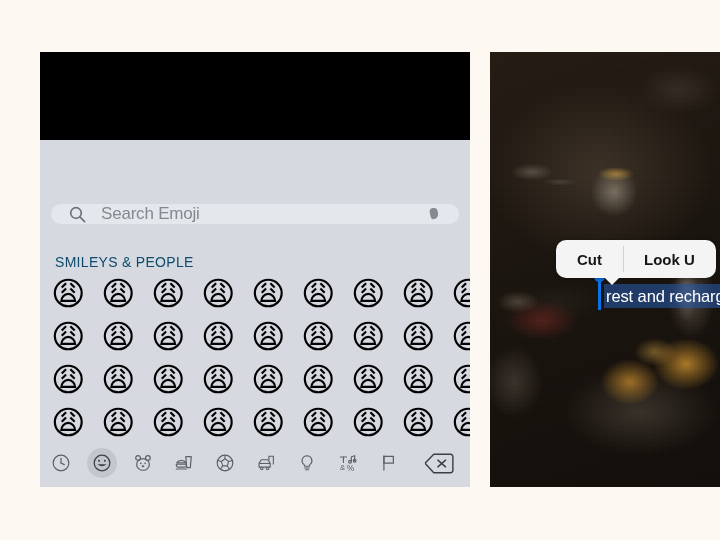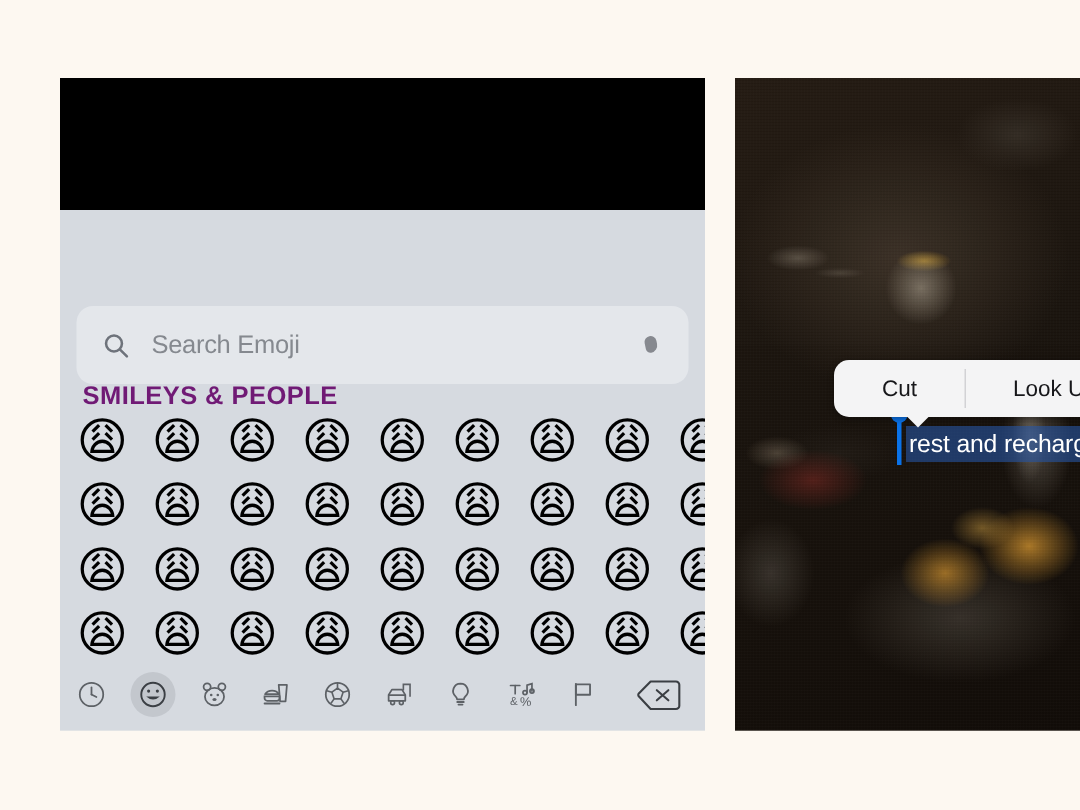--- a/index.html
+++ b/index.html
@@ -41,21 +41,21 @@
     background: #d6dae0;
     overflow: hidden;
   }
 
   
   #search-bar {
     position: absolute;
     left: 11px;
     top: 64px;
     width: 408px;
-    height: 52px;
+    height: 20px;
     background: #e4e7eb;
     border-radius: 11px;
     display: flex;
     align-items: center;
     box-sizing: border-box;
     padding: 0 12px;
   }
   #search-icon {
     width: 17px; height: 17px;
     flex: 0 0 auto;
@@ -88,23 +88,23 @@
     background: #86898f;
     border-radius: 4px 4px 5px 3px;
     transform: rotate(-12deg);
   }
 
   
   #section-header {
     position: absolute;
     left: 15px;
     top: 114px;
-    font-size: 17px;
-    font-weight: bold;
-    color: #701a75;
+    font-size: 14px;
+    font-weight: normal;
+    color: #0c4a6e;
     letter-spacing: 0.3px;
   }
 
   
   #emoji-grid {
     position: absolute;
     left: 11px;
     top: 132px;
     width: 430px;
     height: 210px;
@@ -263,25 +263,26 @@
     border-radius: 10px;
     display: flex;
     align-items: stretch;
     box-shadow: 0 1px 4px rgba(0,0,0,0.35);
     overflow: visible;
   }
   .menu-item {
     display: flex;
     align-items: center;
     justify-content: center;
-    padding: 0 32px;
+    padding: 0 21px;
     font-size: 15px;
     color: #17171a;
     position: relative;
     white-space: nowrap;
+    font-weight: bold;
   }
   .menu-item + .menu-item::before {
     content: "";
     position: absolute;
     left: 0;
     top: 6px;
     bottom: 6px;
     width: 1px;
     background: #d2d2d5;
   }

